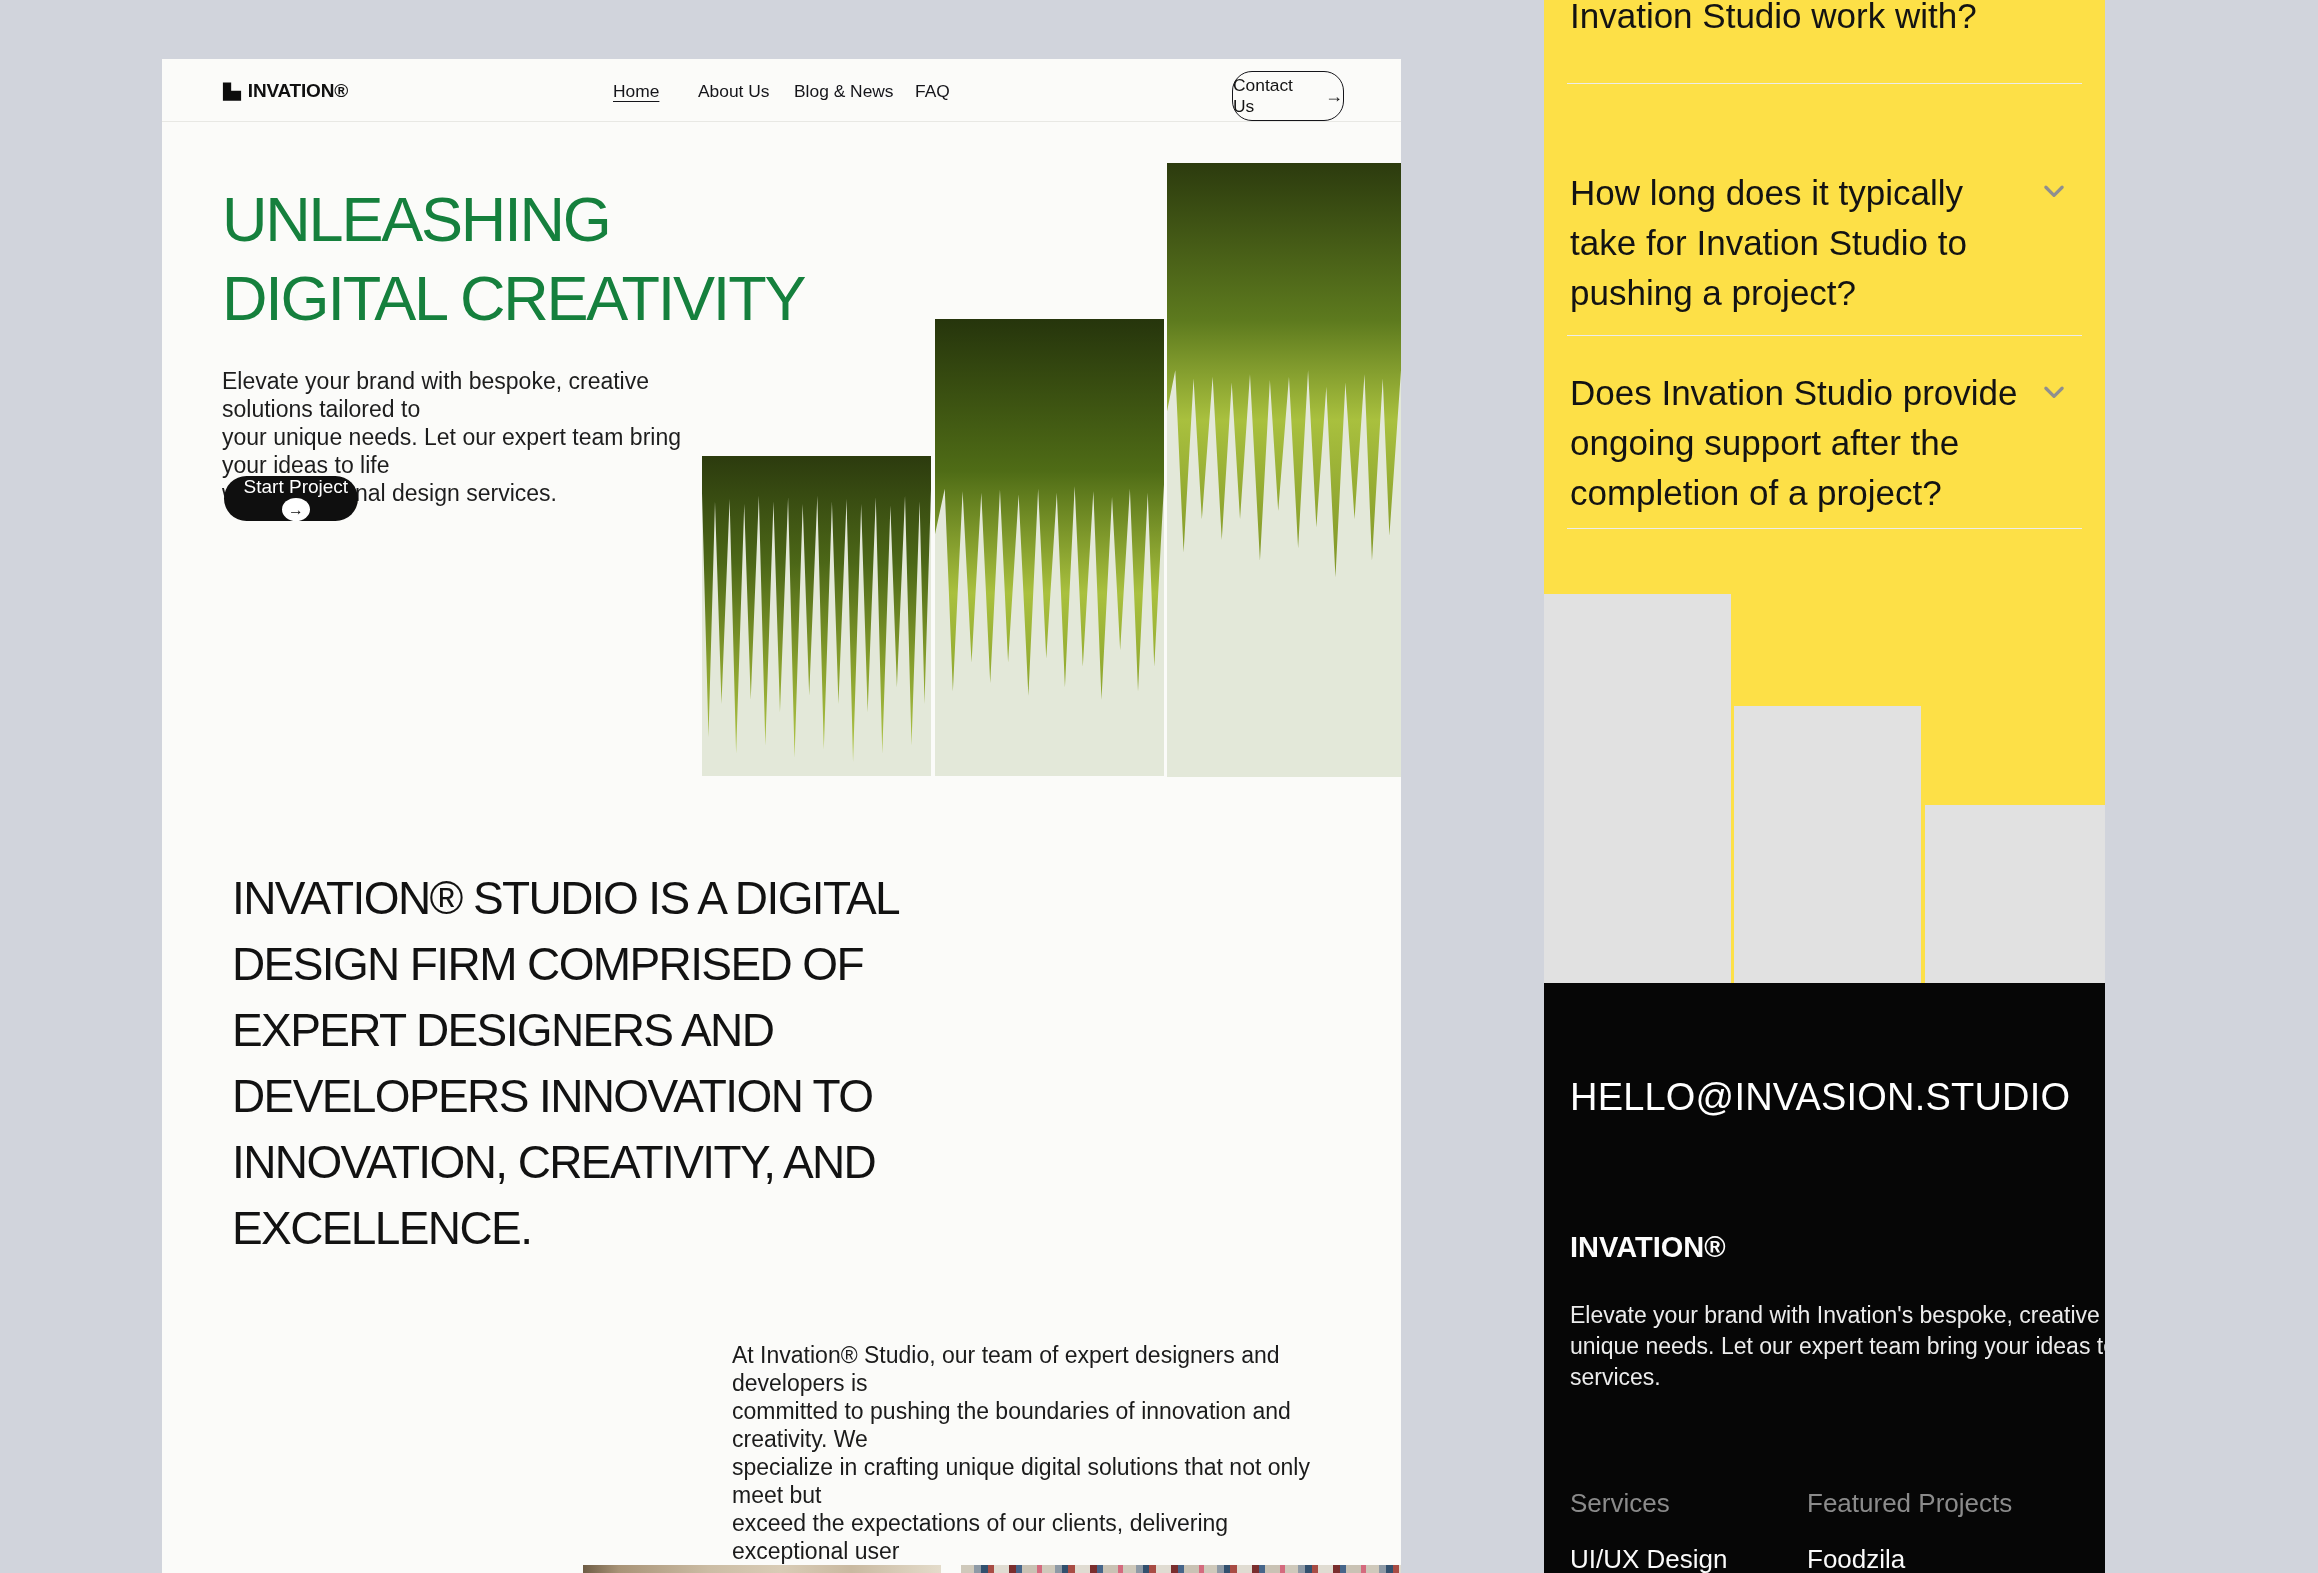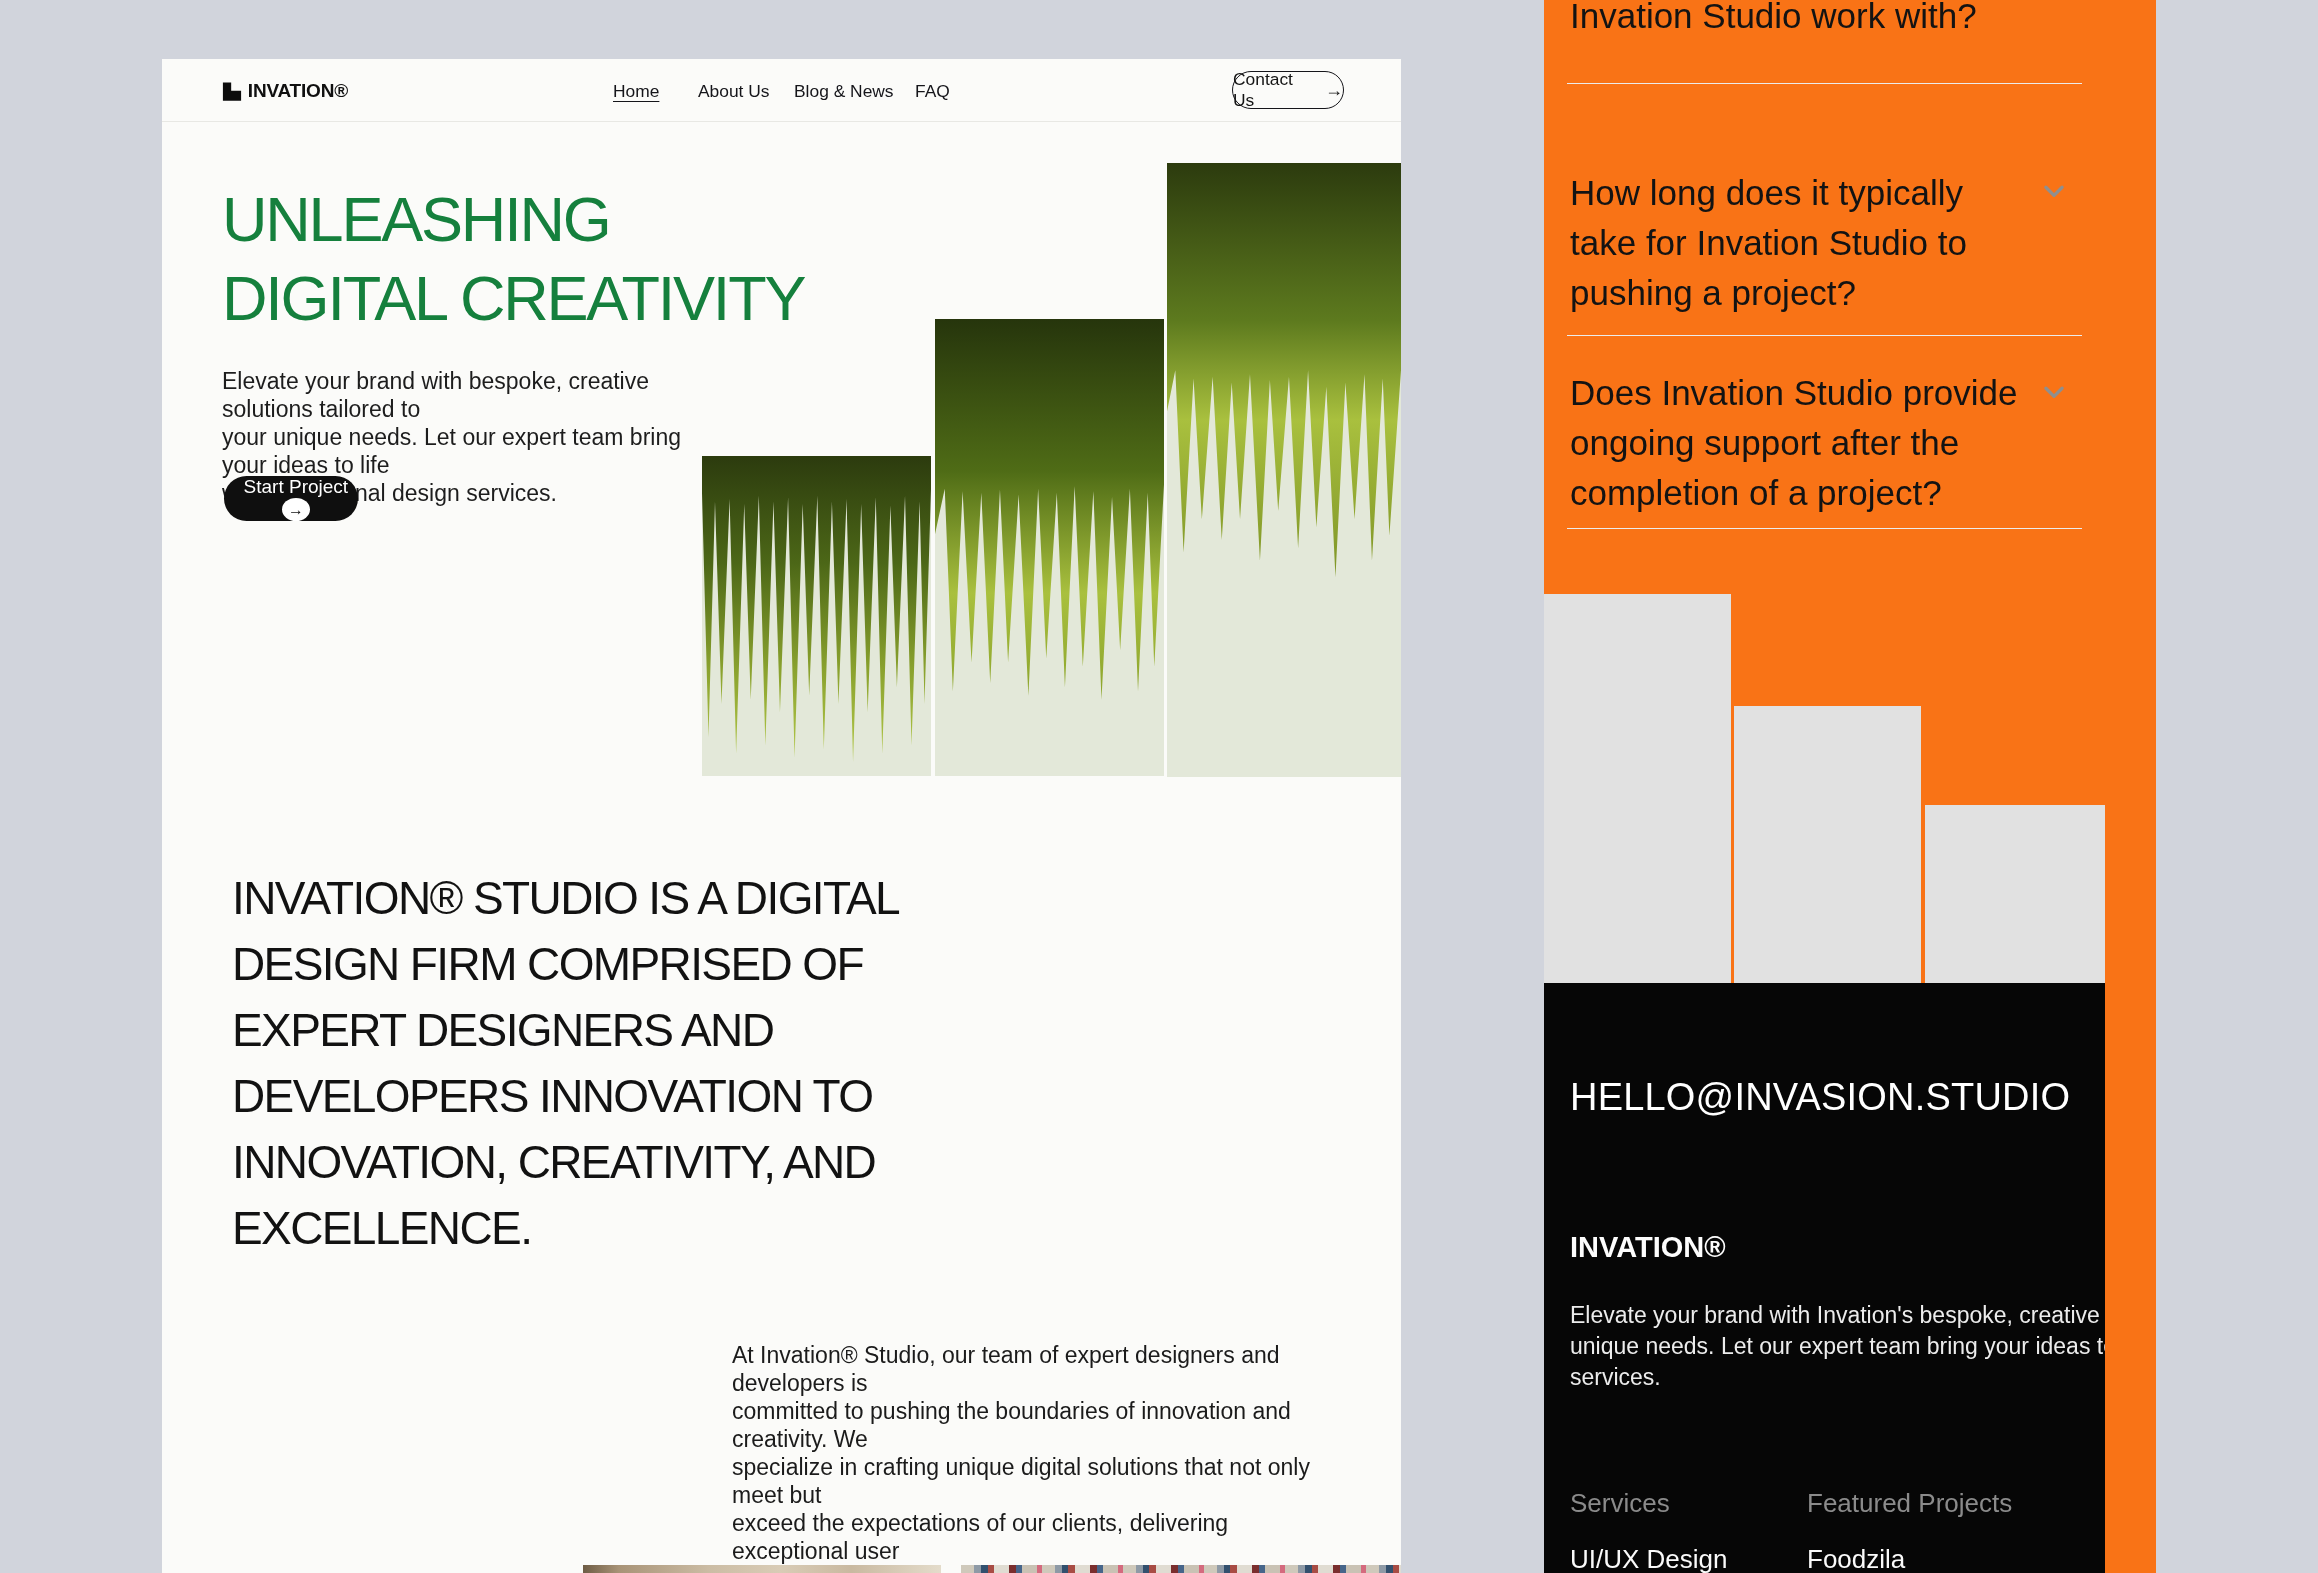--- a/index.html
+++ b/index.html
@@ -12,21 +12,21 @@
   .abs{position:absolute;}
 
   
   .panel-left{left:162px;top:59px;width:1239px;height:1515px;background:#fbfbf9;overflow:hidden;}
   .site-header{left:0;top:0;width:1239px;height:62px;border-bottom:0.8px solid #e8e8e4;}
   .logo-wrap{left:60px;top:20px;height:23px;display:flex;align-items:center;gap:5.8px;}
   .logo-icon svg{display:block;}
   .logo-text{font-size:19px;font-weight:700;letter-spacing:-0.2px;color:#101010;}
   .nav-item{top:21.5px;font-size:17.4px;color:#15151a;white-space:nowrap;cursor:pointer;}
   .nav-item.active{text-decoration:underline;text-underline-offset:4.1px;}
-  .contact-btn{left:1070px;top:11.6px;width:112px;height:38px;border:1.2px solid #15151a;border-radius:20px;
+  .contact-btn{left:1070px;top:11.6px;width:112px;height:50px;border:1.2px solid #15151a;border-radius:20px;
     display:flex;align-items:center;justify-content:flex-end;gap:7.5px;font-size:17.4px;cursor:pointer;background:transparent;box-sizing:border-box;}
   .arrow-glyph{font-size:18px;line-height:1;}
 
   .hero-heading{left:60px;top:121px;font-size:63px;line-height:79px;letter-spacing:-0.035em;font-weight:400;color:#15803d;}
   .hero-para{left:60px;top:308px;width:497px;font-size:23px;line-height:28px;color:#1d1d1d;}
   .cta-btn{left:62px;top:417px;width:134px;height:45px;background:#0f0f0f;border-radius:23px;
     display:flex;align-items:center;justify-content:space-between;padding:0 8.3px 0 18px;box-sizing:border-box;cursor:pointer;flex-direction:column;}
   .cta-label{color:#fff;font-size:19px;}
   .cta-circle{width:28px;height:28px;border-radius:50%;background:#fff;display:flex;align-items:center;justify-content:center;}
   .cta-circle .arrow-glyph{font-size:15.7px;color:#0f0f0f;}
@@ -37,21 +37,21 @@
   .statement{left:70px;top:806px;font-size:46px;line-height:66px;letter-spacing:-0.035em;color:#121212;font-weight:400;}
   .about-para{left:570px;top:1282px;width:580px;font-size:23px;line-height:28px;color:#1b1b1b;}
 
   .sliver{top:1506px;height:8.3px;}
   .sliver-a{left:421px;width:358px;background:linear-gradient(90deg,#6e5c45 0%,#a89377 10%,#cbbca4 35%,#d9ccb6 55%,#c9b9a0 75%,#e4dccb 100%);}
   .sliver-b{left:799px;width:440px;background:repeating-linear-gradient(90deg,
       #cfc9bb 0 13.2px,#8e9aa6 13.2px 20px,#32506e 20px 26.5px,#a84c44 26.5px 33px,
       #e0dcd2 33px 48px,#7a2e2e 48px 55px,#46658a 55px 61px,#c9c2b4 61px 76px,#d46a7e 76px 81px);}
 
   
-  .panel-right{left:1544px;top:0;width:612px;height:1573px;background:#f97316;overflow:hidden;}
+  .panel-right{left:1544px;top:0;width:561px;height:1573px;background:#fde047;overflow:hidden;}
   .faq-q{left:26px;width:451px;font-size:35px;line-height:50px;color:#131313;cursor:pointer;}
   .faq-partial{top:-6.6px;line-height:46px;}
   .divider{left:23px;width:515px;height:0.8px;background:#ececec;}
   .chevron{left:495px;width:30px;height:30px;cursor:pointer;}
   .chevron svg{display:block;}
 
   .step{background:#e1e1e1;}
 
   .site-footer{left:0;top:983px;width:561px;height:590px;background:#060606;color:#fff;}
   .footer-email{left:26px;top:93px;font-size:38px;letter-spacing:0.2px;color:#ffffff;white-space:nowrap;cursor:pointer;}

